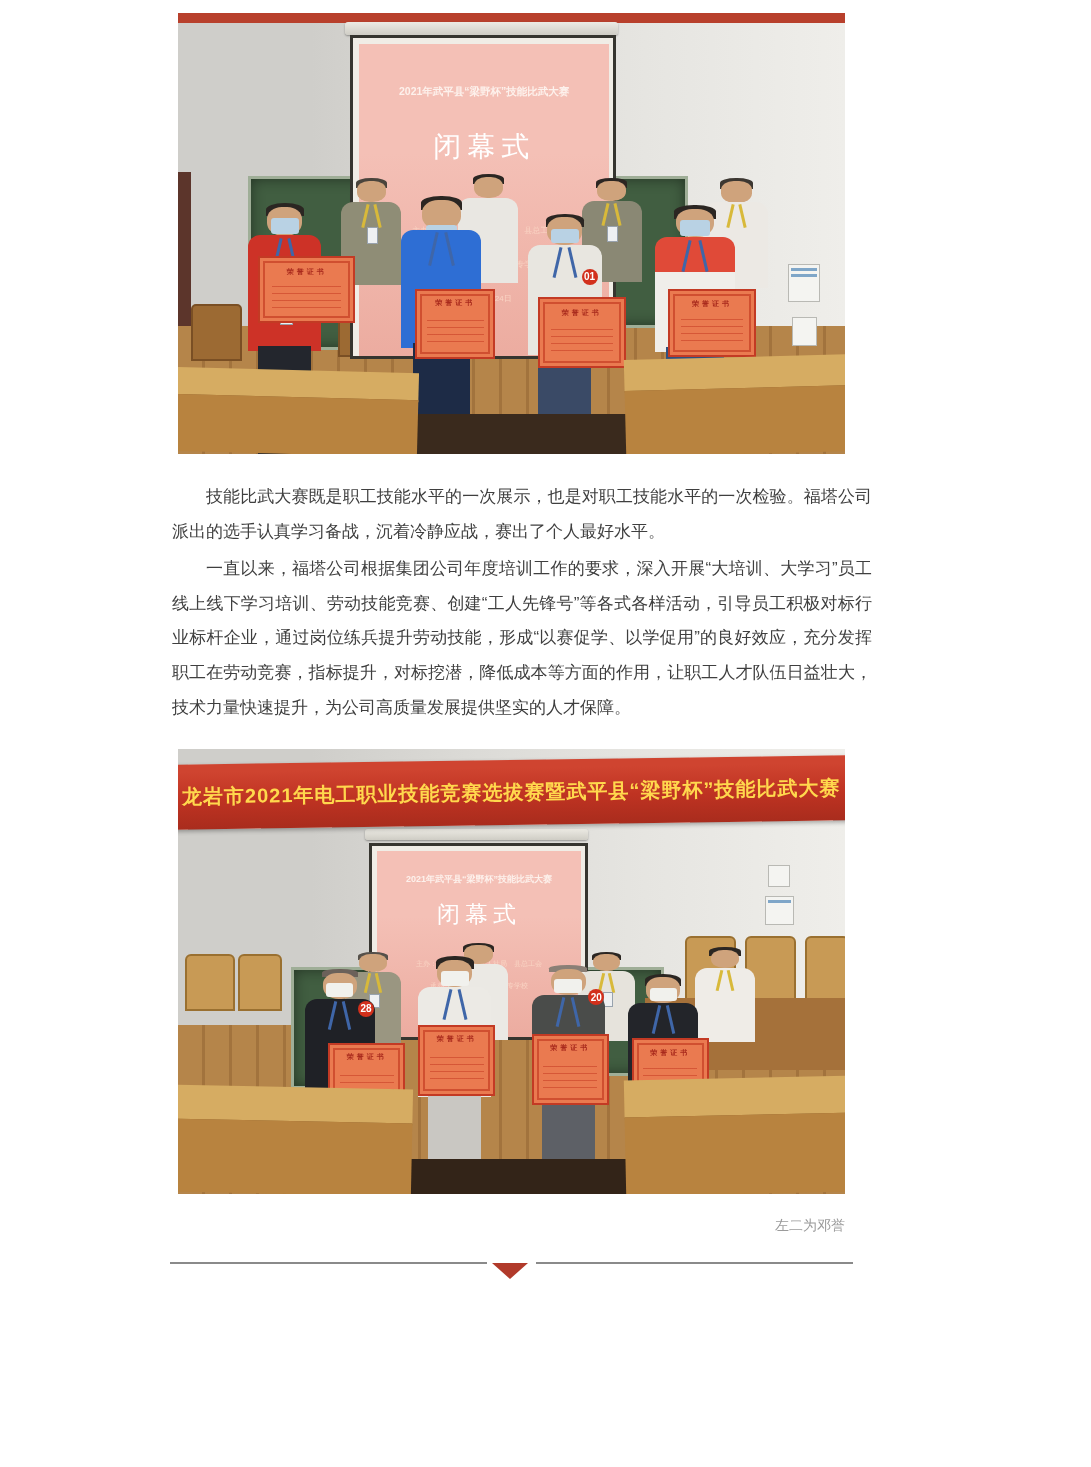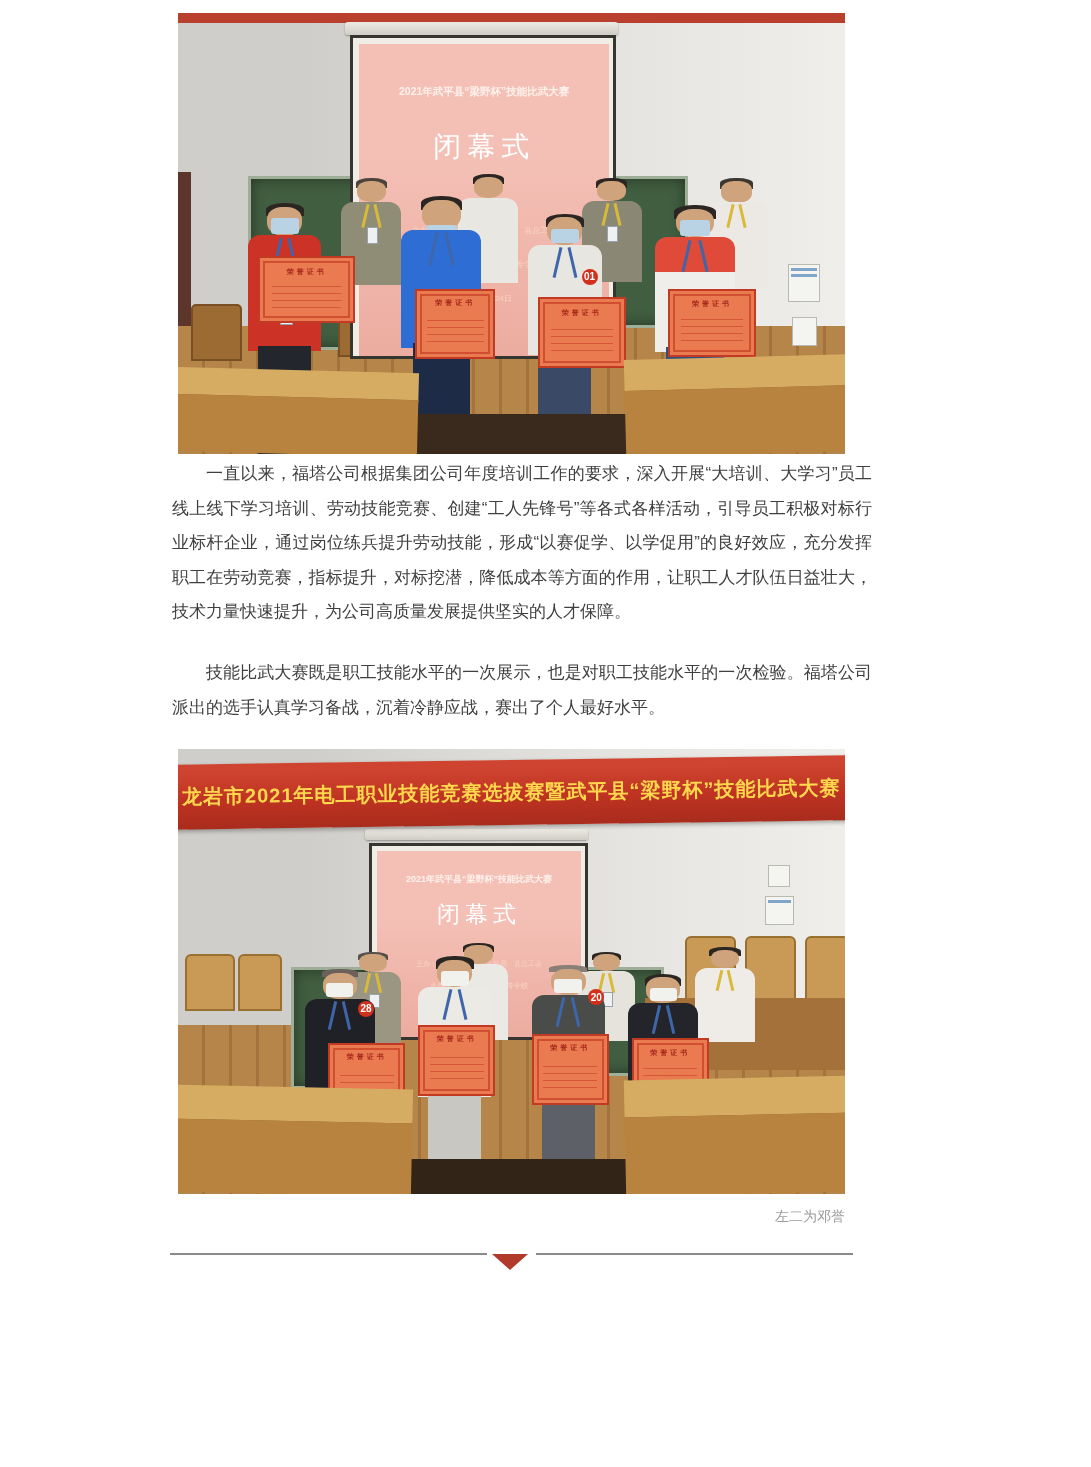--- a/index.html
+++ b/index.html
@@ -11,21 +11,21 @@
   .p1{margin-top:11px;}
   .p2{margin-top:26px;}
   .p3{margin-top:3px;}
   .figure{position:relative;width:667px;margin-left:6px;overflow:hidden;
           background:#d9d8d5;}
   .fig1{height:441px;margin-top:13px;}
   .fig2{height:445px;margin-top:24px;}
   .caption{width:667px;margin-left:6px;text-align:right;color:#9b9b9b;
            font-size:14px;line-height:21px;}
   .cap1{margin-top:10px;}
-  .cap2{margin-top:12px;text-align:right;}
+  .cap2{margin-top:21px;text-align:right;}
   .abs{position:absolute;}
 
   
   .divider{position:relative;margin-top:22px;margin-left:-2px;width:683px;height:24px;}
   .divider .seg{position:absolute;top:4px;height:2px;background:#8a8a8a;}
   .divider .seg.l{left:0;width:317px;}
   .divider .seg.r{left:366px;width:317px;}
   .divider .tri{position:absolute;left:322px;top:5px;width:0;height:0;
     border-left:18px solid transparent;border-right:18px solid transparent;
     border-top:16px solid #b13a2a;}
@@ -211,22 +211,22 @@
       <div class="dtop"></div>
         <div class="dfront"></div>
     </div>
     <div class="desk" style="right:-2%;bottom:0;width:35%;height:22%;transform:rotate(-1.5deg);">
       <div class="dtop"></div>
         <div class="dfront"></div>
     </div>
   </div>
 
 
+  <p class="para p2">技能比武大赛既是职工技能水平的一次展示，也是对职工技能水平的一次检验。福塔公司派出的选手认真学习备战，沉着冷静应战，赛出了个人最好水平。</p>
   <p class="para p3">一直以来，福塔公司根据集团公司年度培训工作的要求，深入开展“大培训、大学习”员工线上线下学习培训、劳动技能竞赛、创建“工人先锋号”等各式各样活动，引导员工积极对标行业标杆企业，通过岗位练兵提升劳动技能，形成“以赛促学、以学促用”的良好效应，充分发挥职工在劳动竞赛，指标提升，对标挖潜，降低成本等方面的作用，让职工人才队伍日益壮大，技术力量快速提升，为公司高质量发展提供坚实的人才保障。</p>
-  <p class="para p2">技能比武大赛既是职工技能水平的一次展示，也是对职工技能水平的一次检验。福塔公司派出的选手认真学习备战，沉着冷静应战，赛出了个人最好水平。</p>
 
   <div class="figure fig2">
     <div class="abs wall1"></div>
     <div class="abs wainscot" style="left:0;right:0;top:62%;height:38%;"></div>
     <div class="abs board" style="left:17%;top:49%;width:11%;height:26%;"></div>
     <div class="abs board" style="left:61%;top:49%;width:11%;height:23%;"></div>
     <div class="abs switchbox" style="left:88%;top:33%;width:4%;height:6%;">
         <i></i>
       </div>
     <div class="abs switchbox" style="left:88.5%;top:26%;width:3%;height:4.5%;"></div>

